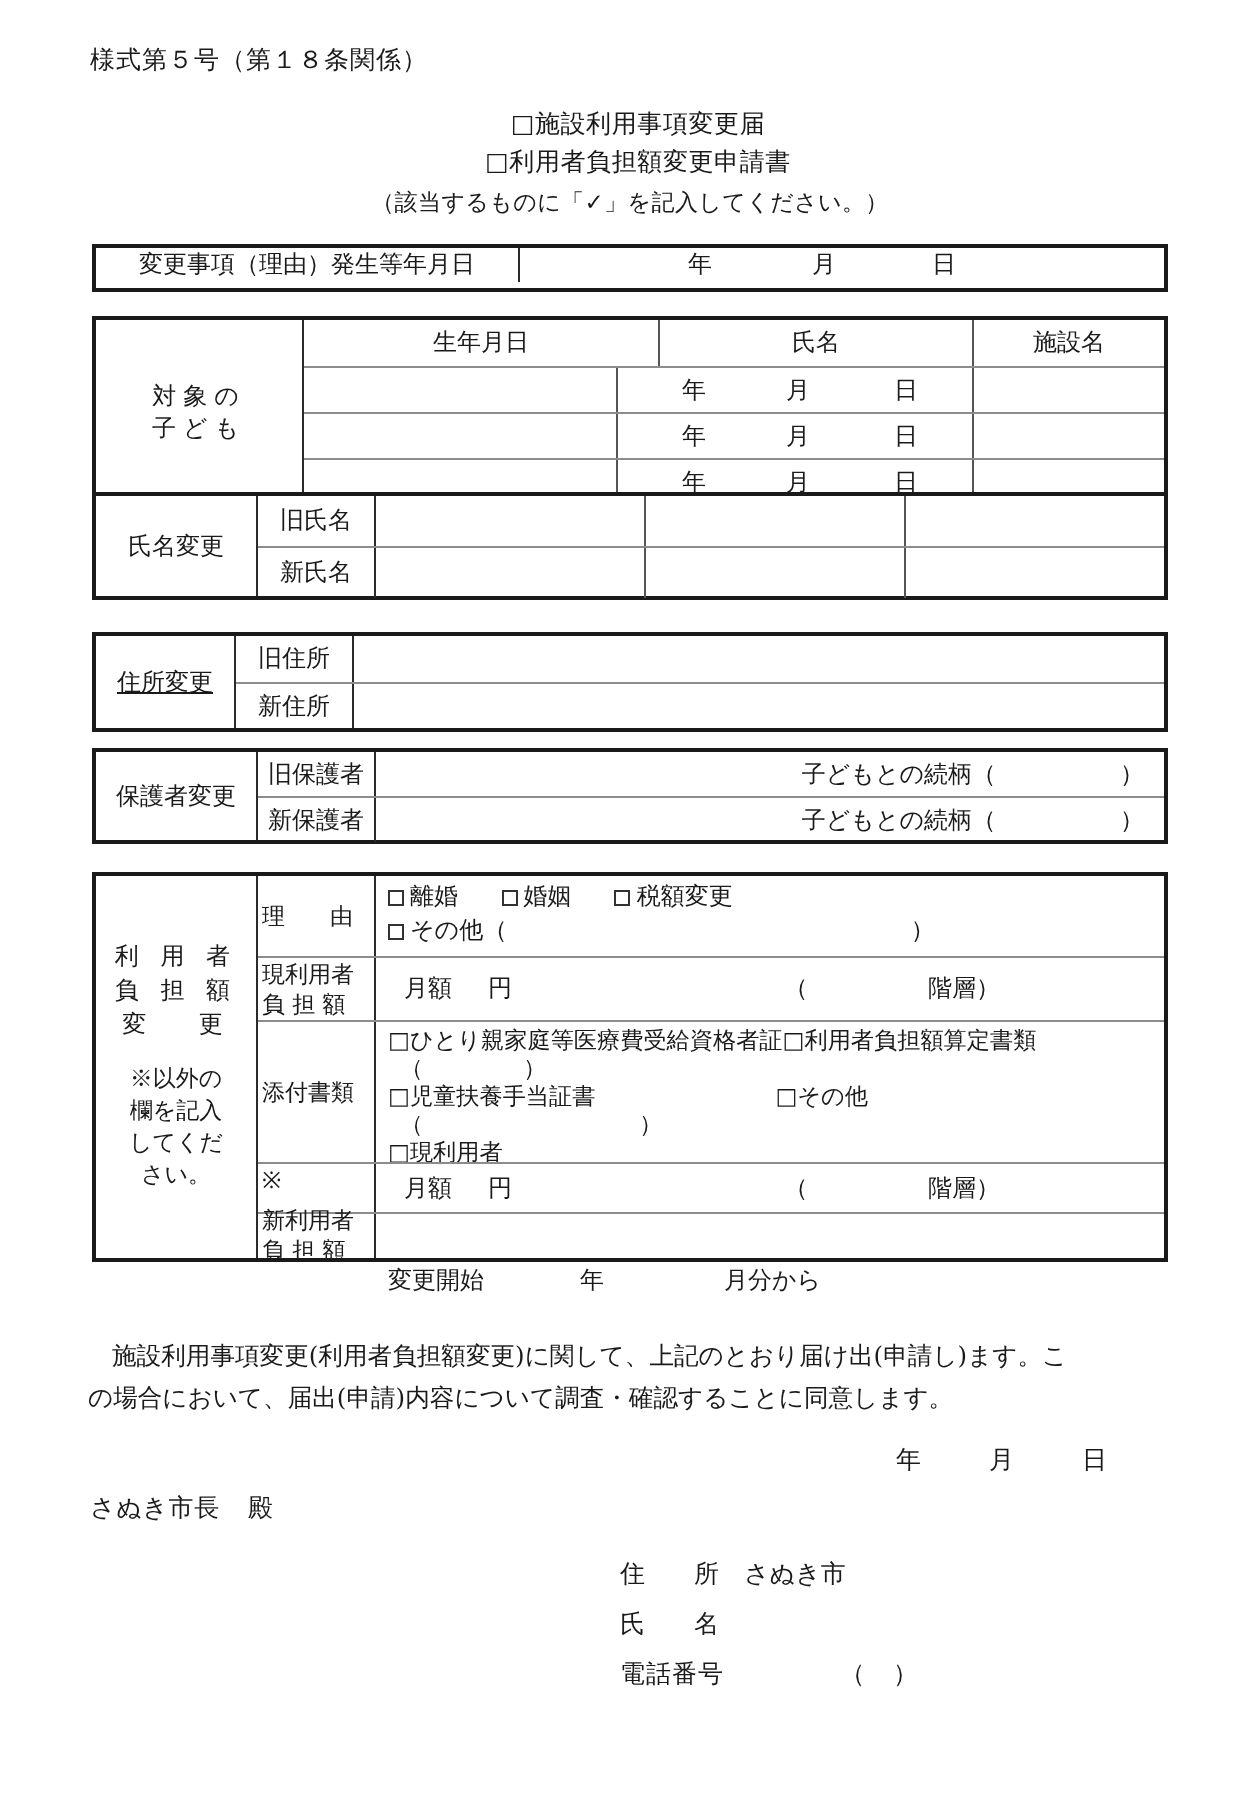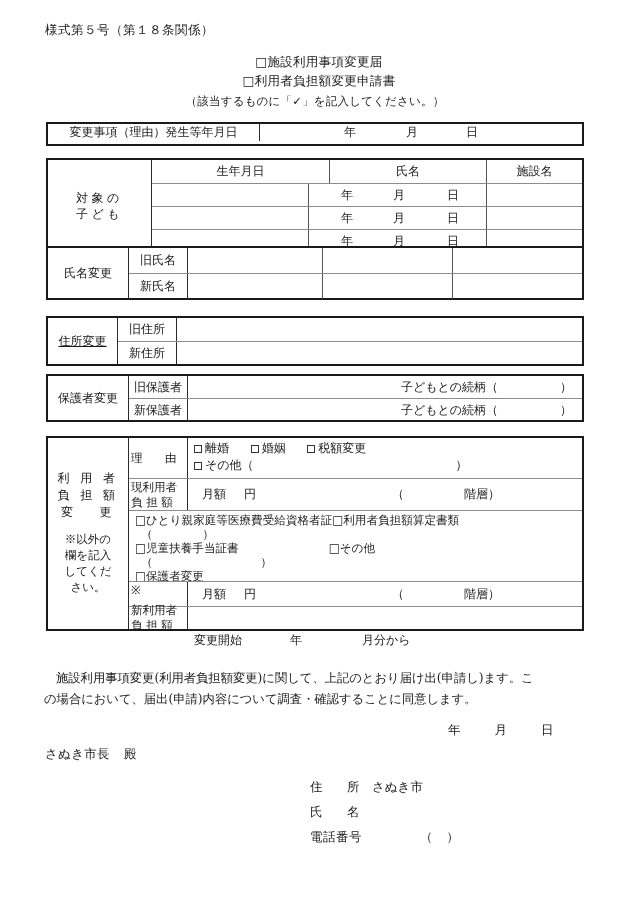--- a/index.html
+++ b/index.html
@@ -416,35 +416,38 @@
             <div class="money-line">
               <span class="m1">月額</span>
               <span class="m3">円</span>
               <span>（</span>
               <span class="m4">階層）</span>
             </div>
           </div>
         </div>
 
         <div class="frow">
+          <div class="fl" style="height:70px;">
+            <span>添付書類</span>
+          </div>
           <div class="fr block" style="height:70px;font-size:11.6px;line-height:14px;">
             <div style="white-space:nowrap;">
               <span>□ひとり親家庭等医療費受給資格者証</span><span>□利用者負担額算定書類</span>
             </div>
             <div style="white-space:nowrap;">
               <span style="margin-left:6px;">（</span><span style="display:inline-block;width:50px;"></span><span>）</span>
             </div>
             <div style="white-space:nowrap;">
               <span>□児童扶養手当証書</span><span style="display:inline-block;width:90px;"></span><span>□その他</span>
             </div>
             <div style="white-space:nowrap;">
               <span style="margin-left:6px;">（</span><span style="display:inline-block;width:108px;"></span><span>）</span>
             </div>
             <div style="white-space:nowrap;">
-              <span>□保護者変更</span>
+              <span>□現利用者</span>
             </div>
           </div>
         </div>
 
         <div class="frow">
           <div class="fl topleft" style="height:24px;">
             <span>※</span>
           </div>
           <div class="fr" style="height:24px;">
             <div class="money-line">

